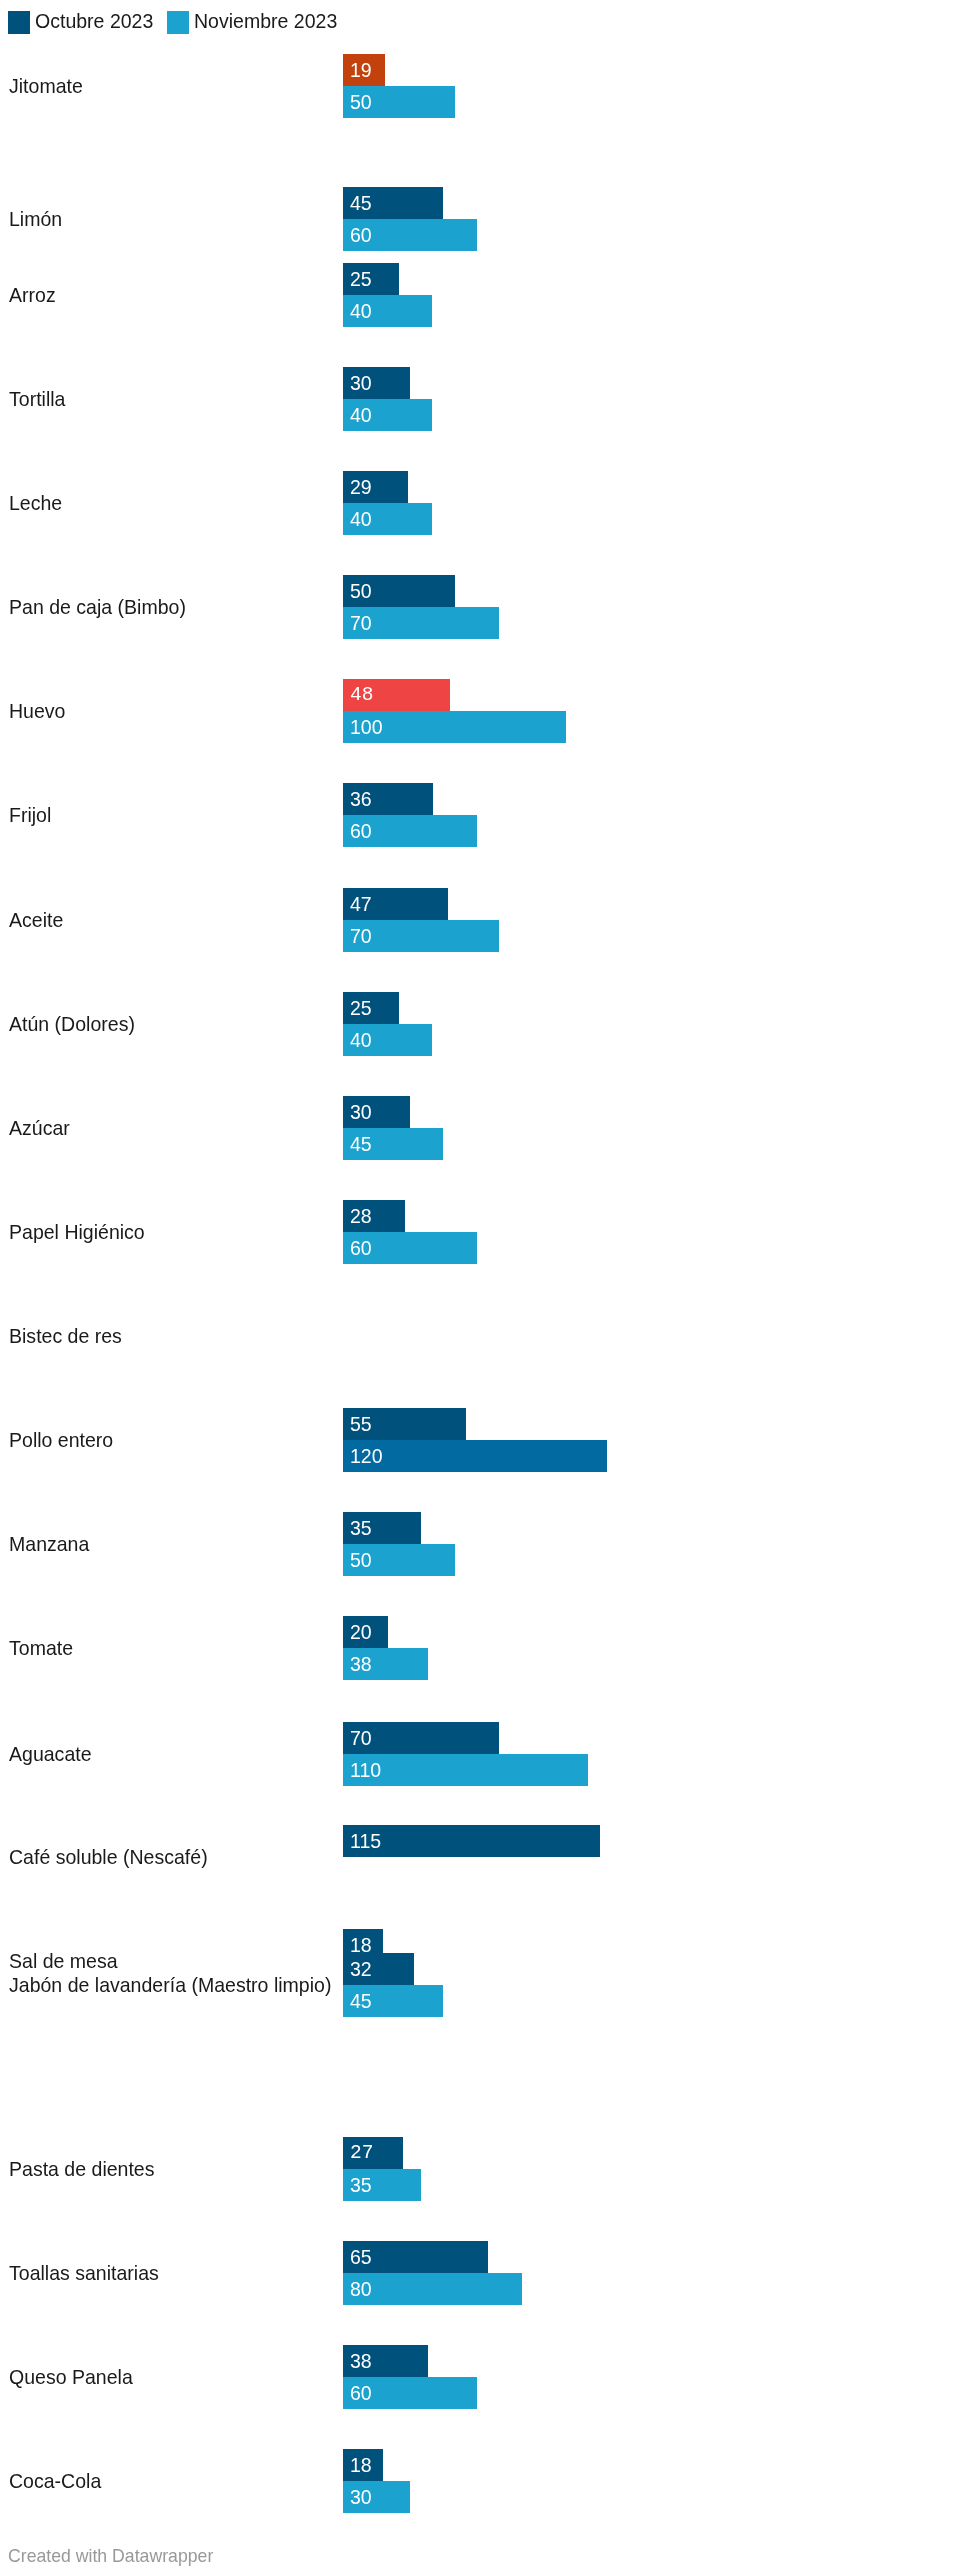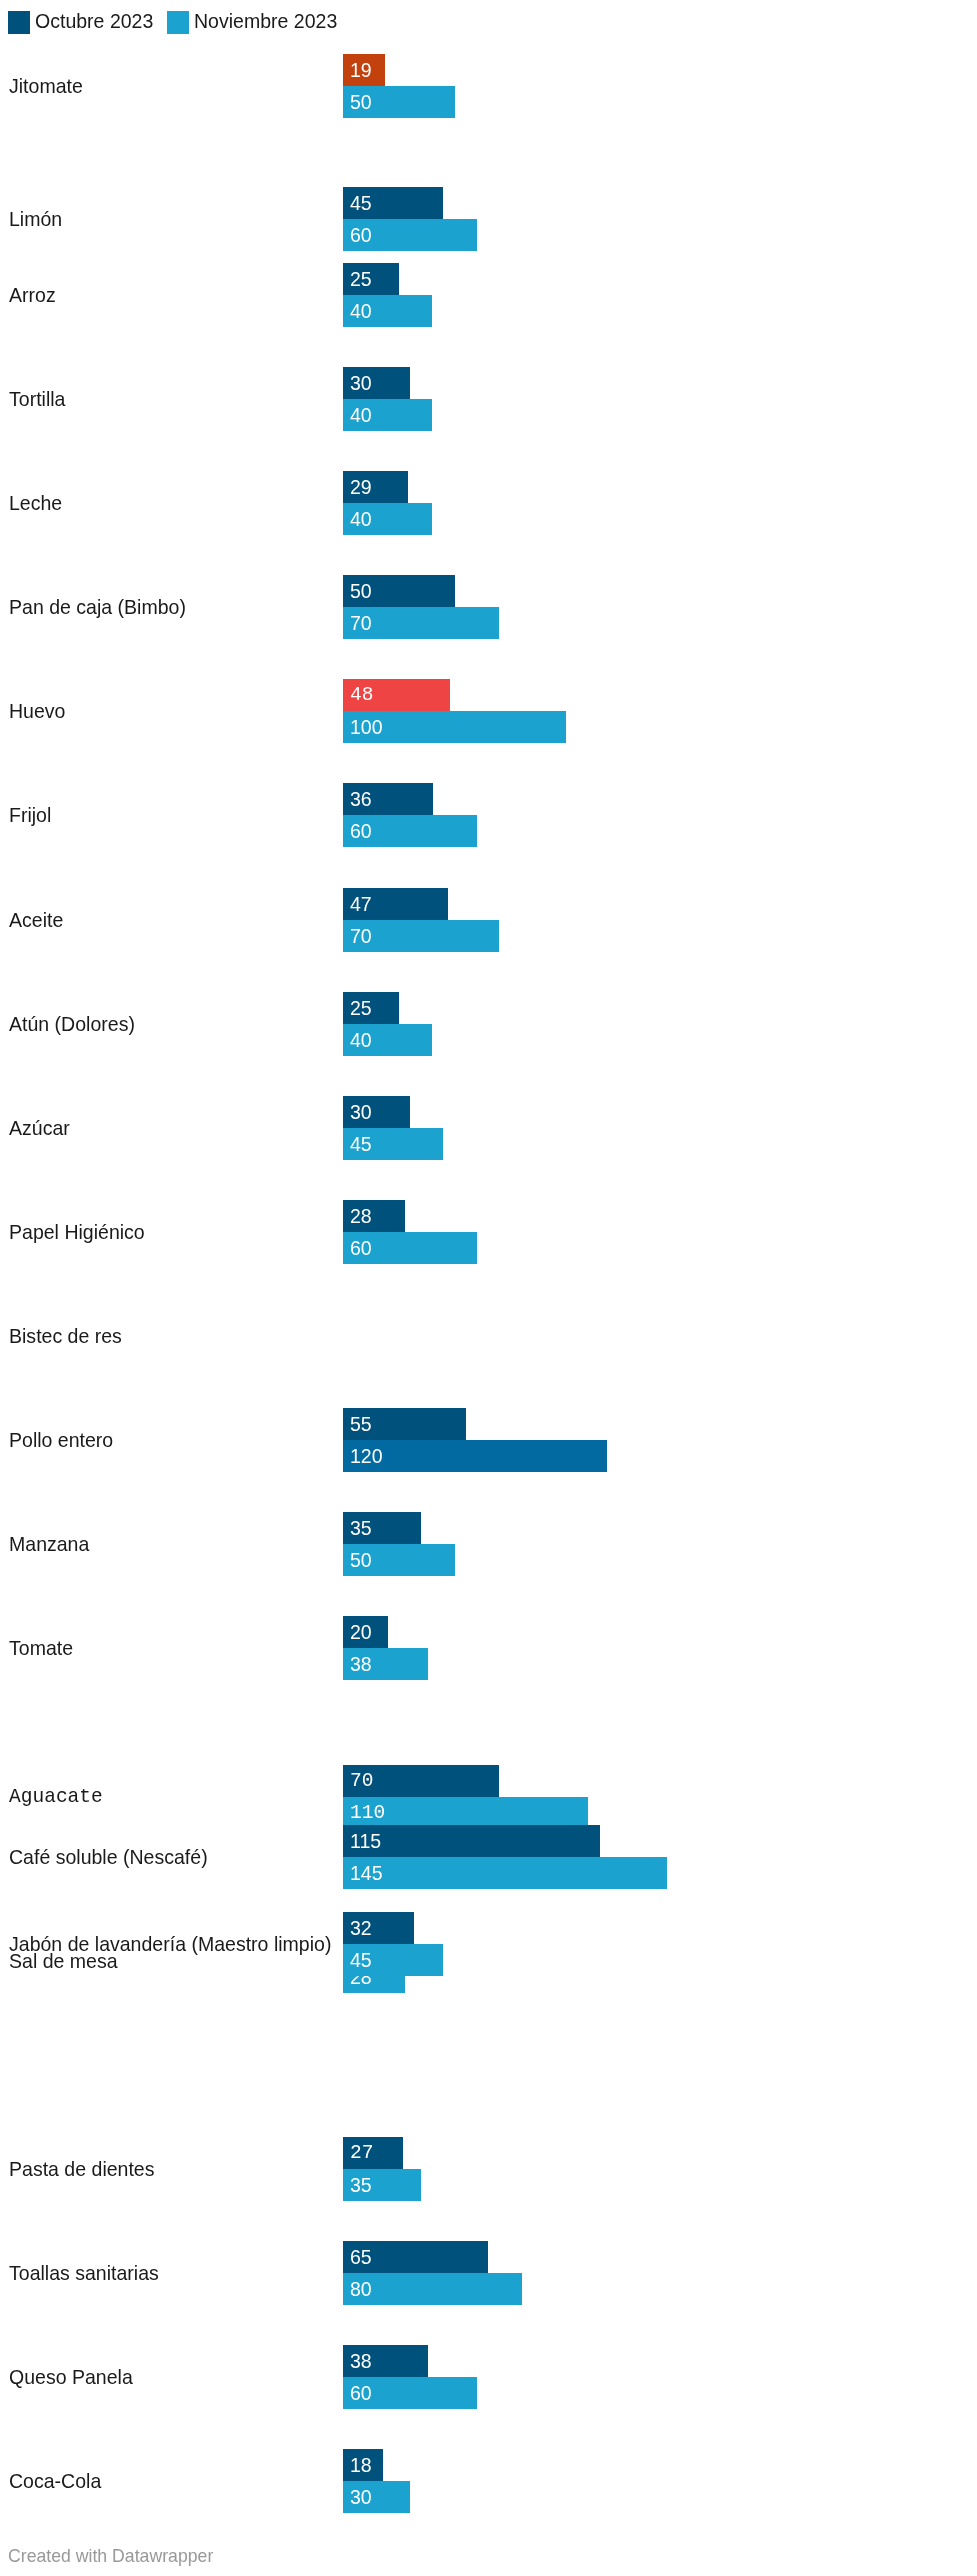--- a/index.html
+++ b/index.html
@@ -175,48 +175,45 @@
   </div>
       <div class="row" style="top: 1616px; height: 64px;">
     <div class="row-label" style="top: 21px;">Tomate</div>
     <div class="bar bar-octubre" style="left: 343px; top: 0px; height: 32px; width: 45px; background: rgb(0, 82, 124);">
       <span class="bar-val" style="top: 4.8px;">20</span>
     </div>
     <div class="bar bar-noviembre" style="left: 343px; top: 32px; height: 32px; width: 85px; background: rgb(27, 162, 206);">
       <span class="bar-val" style="top: 4.8px;">38</span>
     </div>
   </div>
-      <div class="row" style="top: 1765px; height: 64px; font-family: Liberation Mono, monospace;">
+      <div class="row" style="top: 1722px; height: 64px;">
     <div class="row-label" style="top: 21px;">Aguacate</div>
     <div class="bar bar-octubre" style="left: 343px; top: 0px; height: 32px; width: 156px; background: rgb(0, 82, 124);">
       <span class="bar-val" style="top: 4.8px;">70</span>
     </div>
     <div class="bar bar-noviembre" style="left: 343px; top: 32px; height: 32px; width: 245px; background: rgb(27, 162, 206);">
       <span class="bar-val" style="top: 4.8px;">110</span>
     </div>
   </div>
       <div class="row" style="top: 1825px; height: 64px;">
     <div class="row-label" style="top: 21px;">Café soluble (Nescafé)</div>
     <div class="bar bar-octubre" style="left: 343px; top: 0px; height: 32px; width: 257px; background: rgb(0, 82, 124);">
       <span class="bar-val" style="top: 4.8px;">115</span>
     </div>
-    <div class="bar bar-noviembre" style="left: 343px; top: 32px; height: 32px; width: 324px; background: rgb(27, 162, 206);">
-      <span class="bar-val" style="top: 4.8px;">145</span>
-    </div>
   </div>
       <div class="row" style="top: 1929px; height: 64px;">
     <div class="row-label" style="top: 21px;">Sal de mesa</div>
     <div class="bar bar-octubre" style="left: 343px; top: 0px; height: 32px; width: 40px; background: rgb(0, 82, 124);">
       <span class="bar-val" style="top: 4.8px;">18</span>
     </div>
     <div class="bar bar-noviembre" style="left: 343px; top: 32px; height: 32px; width: 62px; background: rgb(27, 162, 206);">
       <span class="bar-val" style="top: 4.8px;">28</span>
     </div>
   </div>
-      <div class="row" style="top: 1912px; height: 64px;">
+      <div class="row" style="top: 1953px; height: 64px;">
     <div class="row-label" style="top: 21px;">Jabón de lavandería (Maestro limpio)</div>
     <div class="bar bar-octubre" style="left: 343px; top: 0px; height: 32px; width: 71px; background: rgb(0, 82, 124);">
       <span class="bar-val" style="top: 4.8px;">32</span>
     </div>
     <div class="bar bar-noviembre" style="left: 343px; top: 32px; height: 32px; width: 100px; background: rgb(27, 162, 206);">
       <span class="bar-val" style="top: 4.8px;">45</span>
     </div>
   </div>
       <div class="row" style="top: 2137px; height: 64px;">
     <div class="row-label" style="top: 21px;">Pasta de dientes</div>

